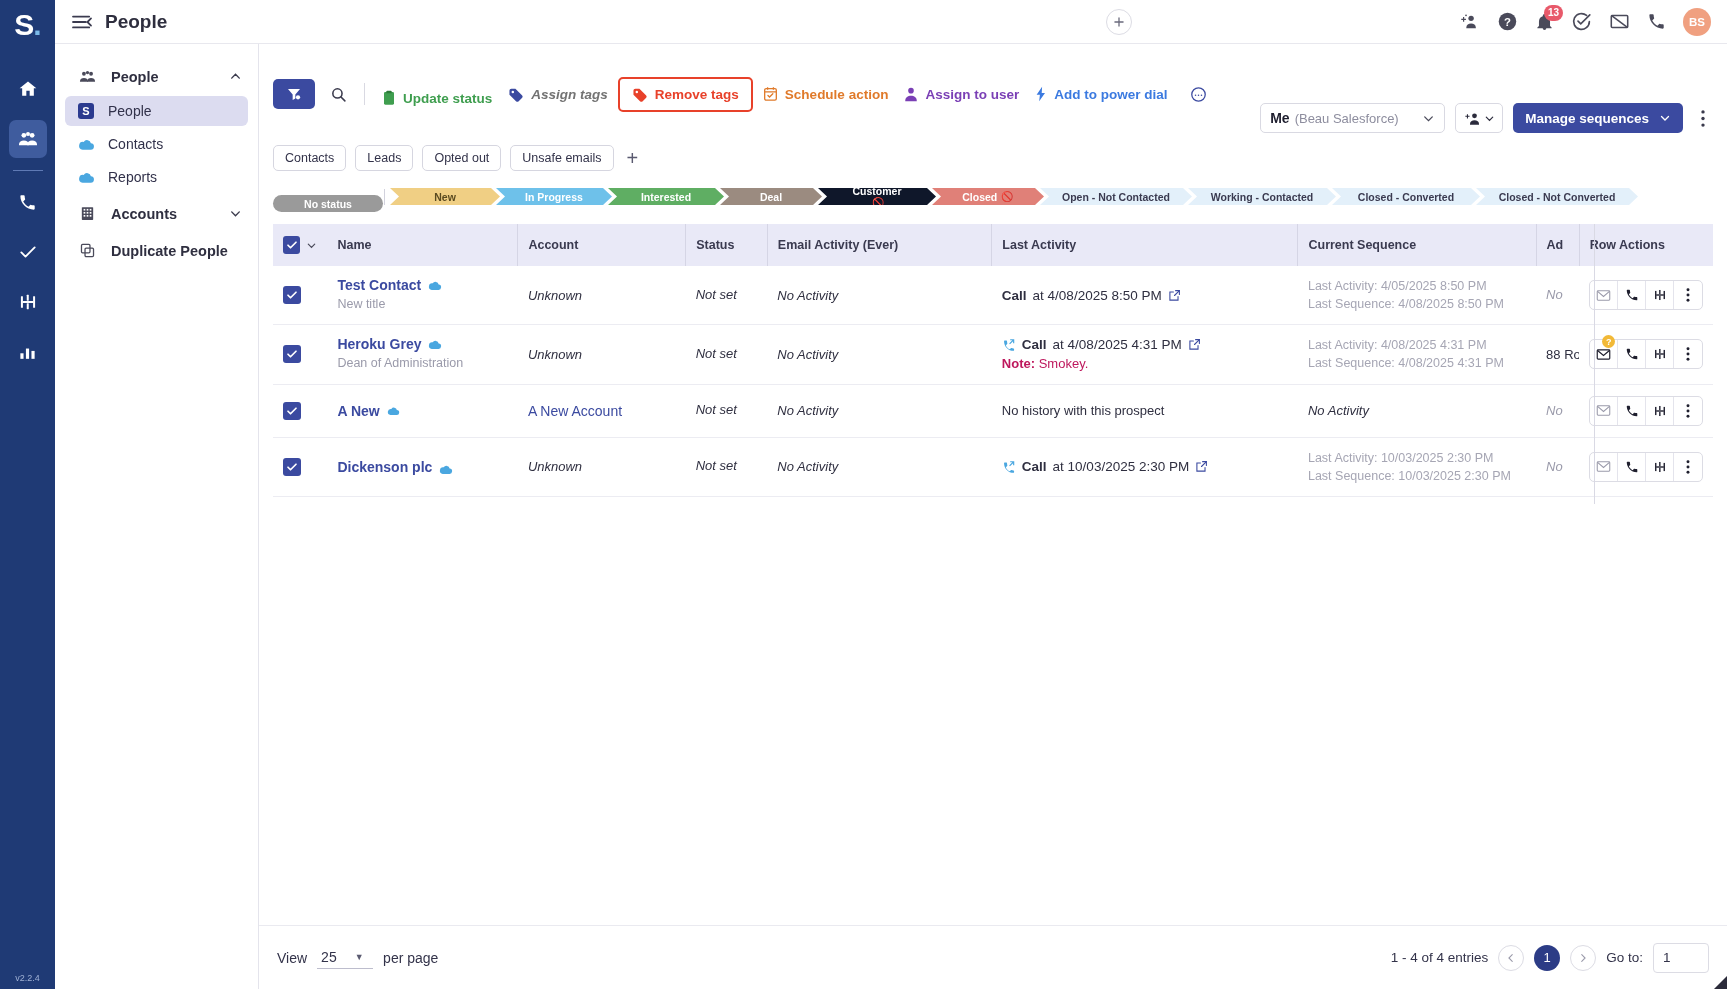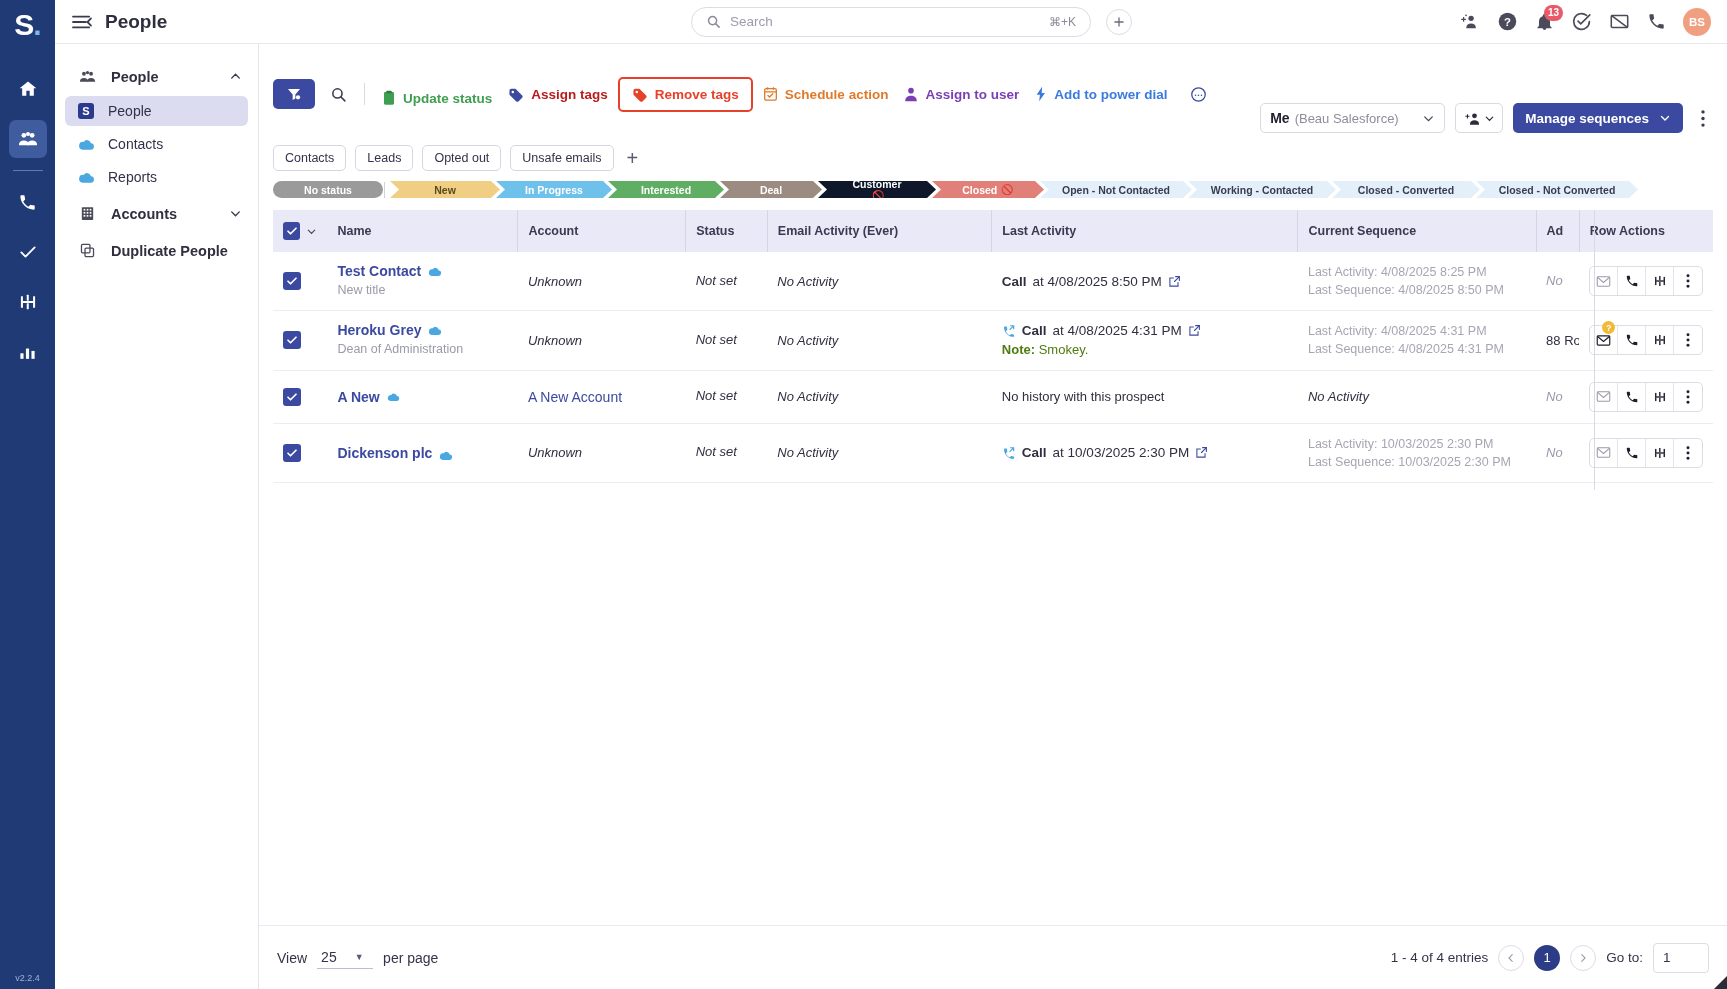--- a/index.html
+++ b/index.html
@@ -152,21 +152,21 @@
   
   .pipeline { display: flex; align-items: center; padding: 10px 14px 0 14px; }
   .pipe-sep { width: 1px; height: 16px; background: #d2d2dd; margin: 0 5px; }
   .stage {
     height: 17px; display: flex; align-items: center; justify-content: center;
     font-size: 10.5px; font-weight: 700; color: #fff; position: relative;
     padding: 0 6px; white-space: nowrap;
     clip-path: polygon(0 0, calc(100% - 9px) 0, 100% 50%, calc(100% - 9px) 100%, 0 100%, 9px 50%);
     margin-right: -4px; cursor: pointer;
   }
-  .stage.first { border-radius: 9px; clip-path: none; }
+  .stage.first { border-radius: 9px; clip-path: none; margin-top: 14px; }
   .stage.flat { clip-path: polygon(0 0, calc(100% - 9px) 0, 100% 50%, calc(100% - 9px) 100%, 0 100%, 9px 50%); }
   .ban { display:inline-block; margin-left:4px; font-size:10px; }
 
   
   .table-wrap { margin: 12px 14px 0 14px; flex: 1; min-height: 0; position: relative; }
   table.grid { width: 100%; border-collapse: collapse; table-layout: fixed; }
   table.grid thead th {
     background: #e9e9f7; font-size: 12.5px; font-weight: 700; color: #3a3a50;
     text-align: left; padding: 12px 10px; border-right: 1px solid #d5d5e5;
     vertical-align: middle; height: 40px;
@@ -195,21 +195,21 @@
   .chev-sm { color: #4a4a5a; display: flex; cursor: pointer; }
   .link { color: #3b4aa0; font-weight: 600; font-size: 14px; cursor: pointer; }
   .subtitle { color: #9a9aaa; font-size: 12.5px; margin-top: 3px; line-height: 1.35; }
   .muted-it { color: #5a5a6e; font-style: italic; font-size: 13px; }
   .muted-it2 { color: #4a4a5e; font-style: italic; font-size: 12.5px; line-height:1.3; }
   .grey-it { color: #9a9aaa; font-style: italic; font-size: 13px; }
   .grey-txt { color: #9a9aaa; font-size: 13px; }
   .seq-line { color: #a6a6b4; font-size: 12.5px; line-height: 1.45; }
   .act-line { font-size: 13.5px; color: #2f2f40; display: flex; align-items: center; gap: 6px; }
   .act-line b { font-weight: 700; }
-  .note-line { font-size: 13px; color: #4d7c0f; margin-top: 4px; }
+  .note-line { font-size: 13px; color: #be185d; margin-top: 4px; }
   .note-line b { font-weight: 700; }
   .ext-link { color: #3b4aa0; display: inline-flex; cursor: pointer; }
   .addr-cell { font-size: 12.5px; color: #2f2f40; line-height: 1.5; overflow: hidden; white-space: nowrap; }
   .row-actions { display: flex; align-items: center; justify-content: center; position: relative; }
   .ra-group { display: flex; border: 1px solid #dcdce4; border-radius: 5px; overflow: hidden; background:#fff; }
   .ra-btn {
     width: 29px; height: 28px; display: flex; align-items: center; justify-content: center;
     border-right: 1px solid #e4e4ec; cursor: pointer; color: #9a9aaa;
   }
   .ra-btn:last-child { border-right: none; }
@@ -322,30 +322,20 @@
   <div class="body-area">
 
     <div class="topbar">
       <div class="hamburger">
         <svg width="22" height="18" viewBox="0 0 24 20" fill="none" stroke="currentColor" stroke-width="2" stroke-linecap="round">
             <path d="M2 4h18M2 10h14M2 16h18M22 6l-4 4 4 4"></path>
           </svg>
       </div>
       <div class="page-title">People</div>
 
-      <div class="search-wrap">
-        <span class="s-icon">
-          <svg width="15" height="15" viewBox="0 0 24 24" fill="none" stroke="currentColor" stroke-width="2.4" stroke-linecap="round">
-              <circle cx="10.5" cy="10.5" r="6.5"></circle>
-              <path d="M15.5 15.5L21 21"></path>
-            </svg>
-        </span>
-        <input class="search-input" placeholder="Search" style="">
-        <span class="kbd">⌘+K</span>
-      </div>
       <div class="plus-circle">
         <svg width="14" height="14" viewBox="0 0 24 24" fill="none" stroke="currentColor" stroke-width="2.2" stroke-linecap="round">
             <path d="M12 5v14M5 12h14"></path>
           </svg>
       </div>
 
       <div class="top-right">
         <div class="top-ic">
           <svg width="21" height="19" viewBox="0 0 26 24" fill="currentColor">
               <circle cx="15" cy="8" r="3.4"></circle>
@@ -485,21 +475,21 @@
           <div class="tb-sep"></div>
 
           <div class="tb-action" style="color:#3f9e4f;margin-top:8px;">
             <svg width="14" height="16" viewBox="0 0 20 24" fill="#3f9e4f">
                 <rect x="2.5" y="3" width="15" height="19" rx="2"></rect>
                 <rect x="6" y="1" width="8" height="4" rx="1.4" fill="#2d7a39"></rect>
               </svg>
             <span>Update status</span>
           </div>
 
-          <div class="tb-action" style="color:#b91c1c;">
+          <div class="tb-action" style="color:#737373;font-style:italic;">
             <svg width="16" height="15" viewBox="0 0 22 20" fill="#3b4aa0">
                 <path d="M2 4.6A2.6 2.6 0 014.6 2h5.6l9 9a2.6 2.6 0 010 3.7l-4.5 4.5a2.6 2.6 0 01-3.7 0l-9-9z"></path>
                 <circle cx="6.6" cy="6.6" r="1.7" fill="#fff"></circle>
               </svg>
             <span>Assign tags</span>
           </div>
 
           <div class="tb-action highlight" style="color:#e8412a;">
             <svg width="16" height="15" viewBox="0 0 22 20" fill="#e8412a">
                 <path d="M2 4.6A2.6 2.6 0 014.6 2h5.6l9 9a2.6 2.6 0 010 3.7l-4.5 4.5a2.6 2.6 0 01-3.7 0l-9-9z"></path>
@@ -681,21 +671,21 @@
                     <span class="ext-link">
                       <svg width="13" height="13" viewBox="0 0 24 24" fill="none" stroke="currentColor" stroke-width="2" stroke-linecap="round">
                           <path d="M14 3h7v7"></path>
                           <path d="M21 3l-9 9"></path>
                           <path d="M18.5 14v6.5h-15v-15H10"></path>
                         </svg>
                     </span>
                   </div>
                 </td>
                 <td>
-                  <div class="seq-line">Last Activity: 4/08/2025 8:25 PM</div>
+                  <div class="seq-line">Last Activity: 4/05/2025 8:50 PM</div>
                   <div class="seq-line">Last Sequence: 4/08/2025 8:50 PM</div>
                 </td>
                 <td class="addr-cell"><span class="grey-it">No</span></td>
                 <td>
                   <div class="row-actions">
                     <div class="ra-group">
                       <div class="ra-btn">
                           <svg width="15" height="13" viewBox="0 0 24 20" fill="none" stroke="currentColor" stroke-width="1.7">
                             <rect x="2" y="2.5" width="20" height="15" rx="1.4"></rect>
                             <path d="M2.5 3.5l9.5 8 9.5-8"></path>

